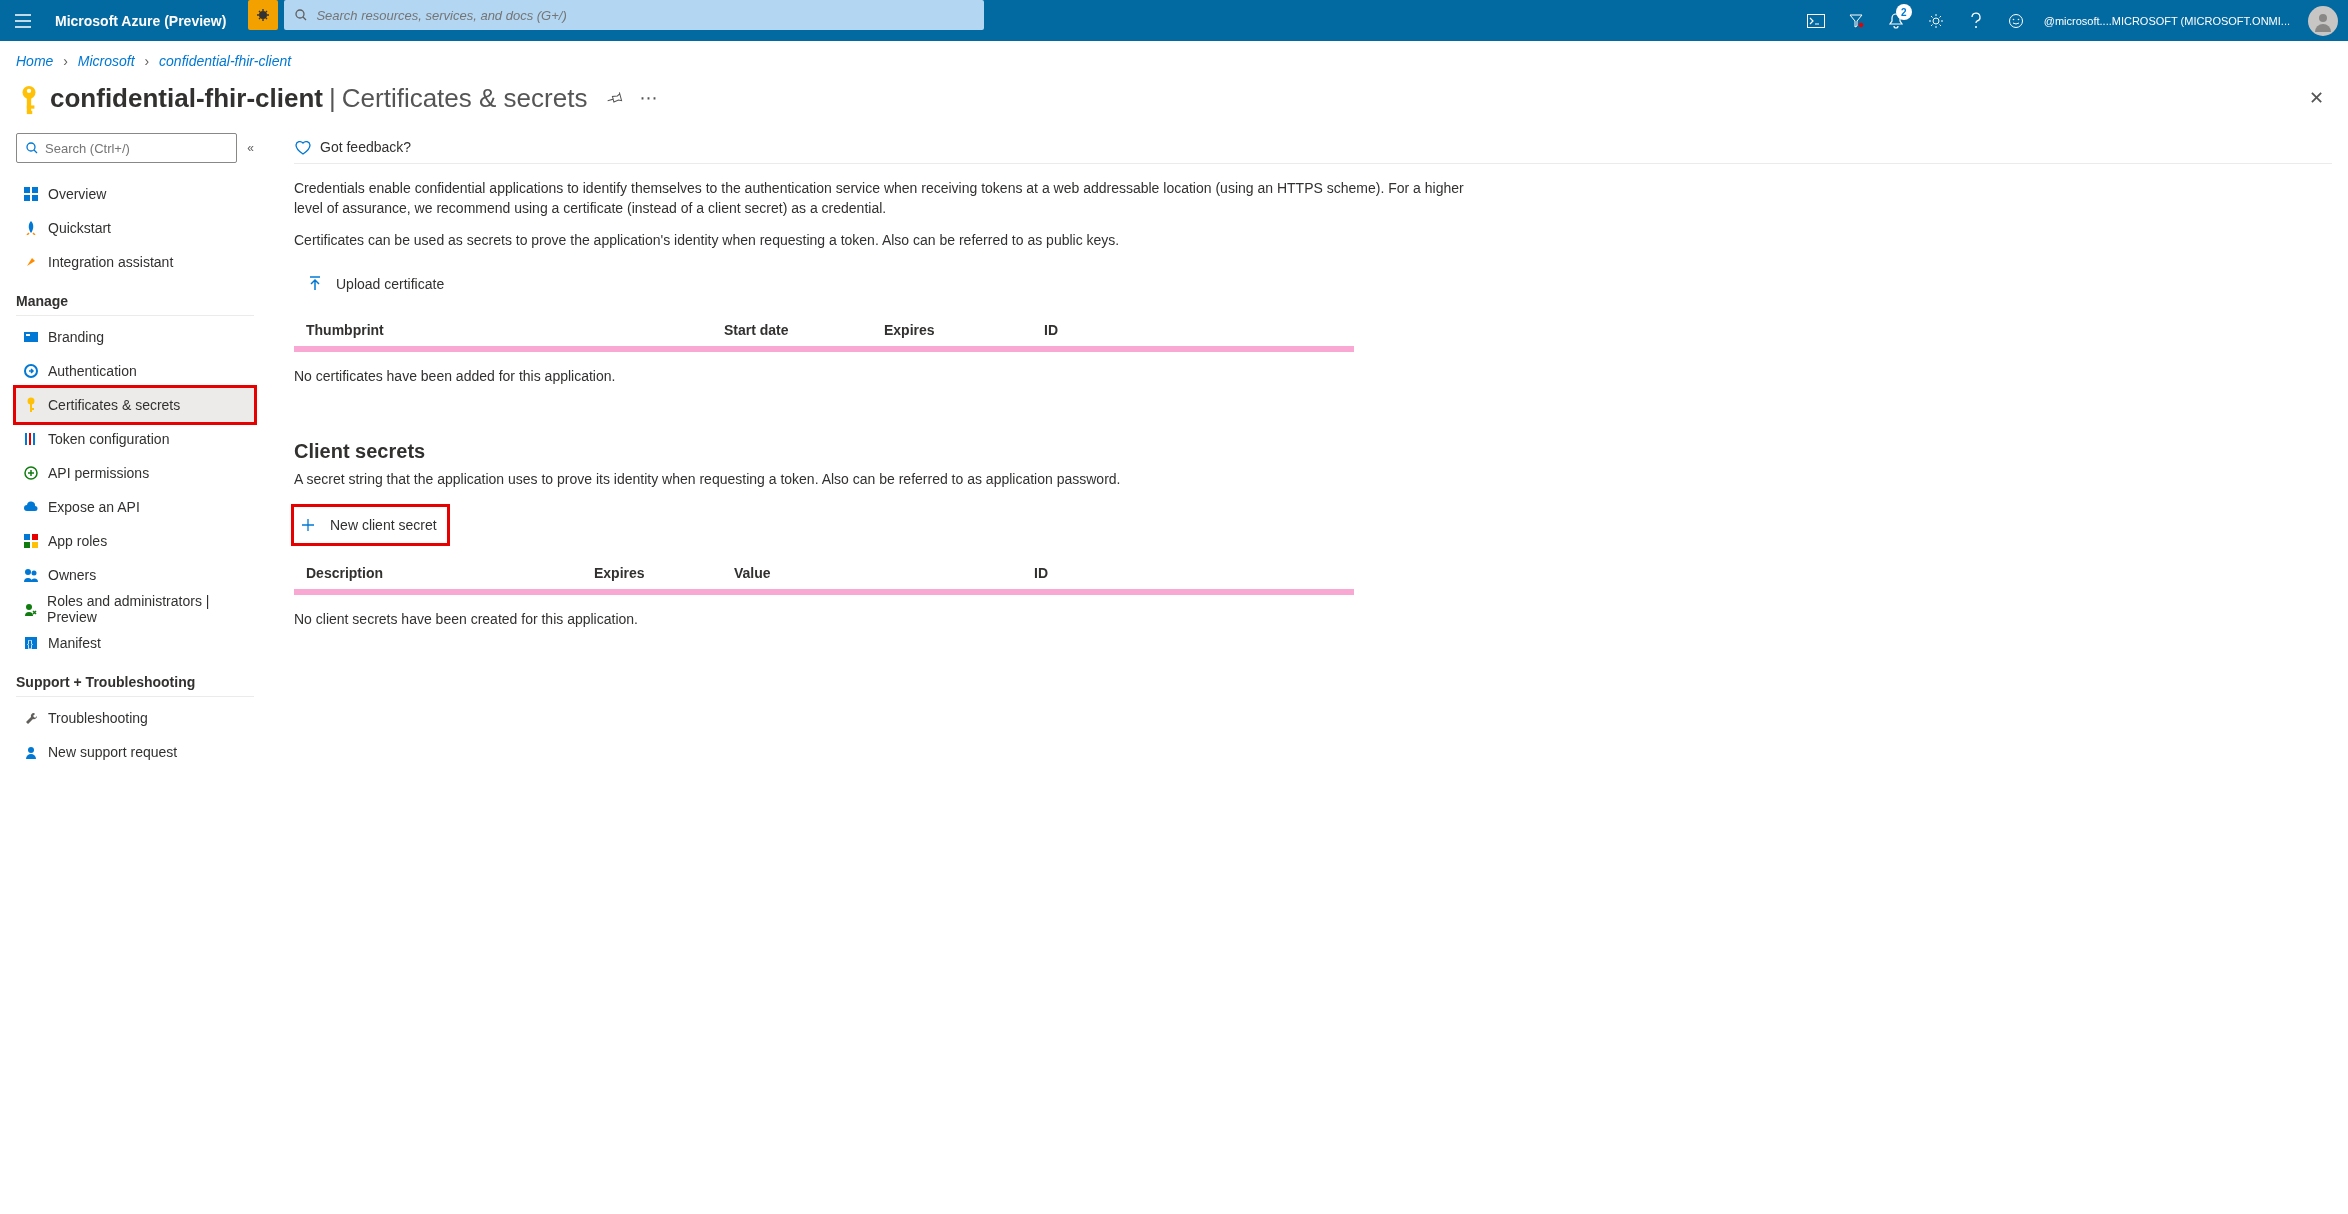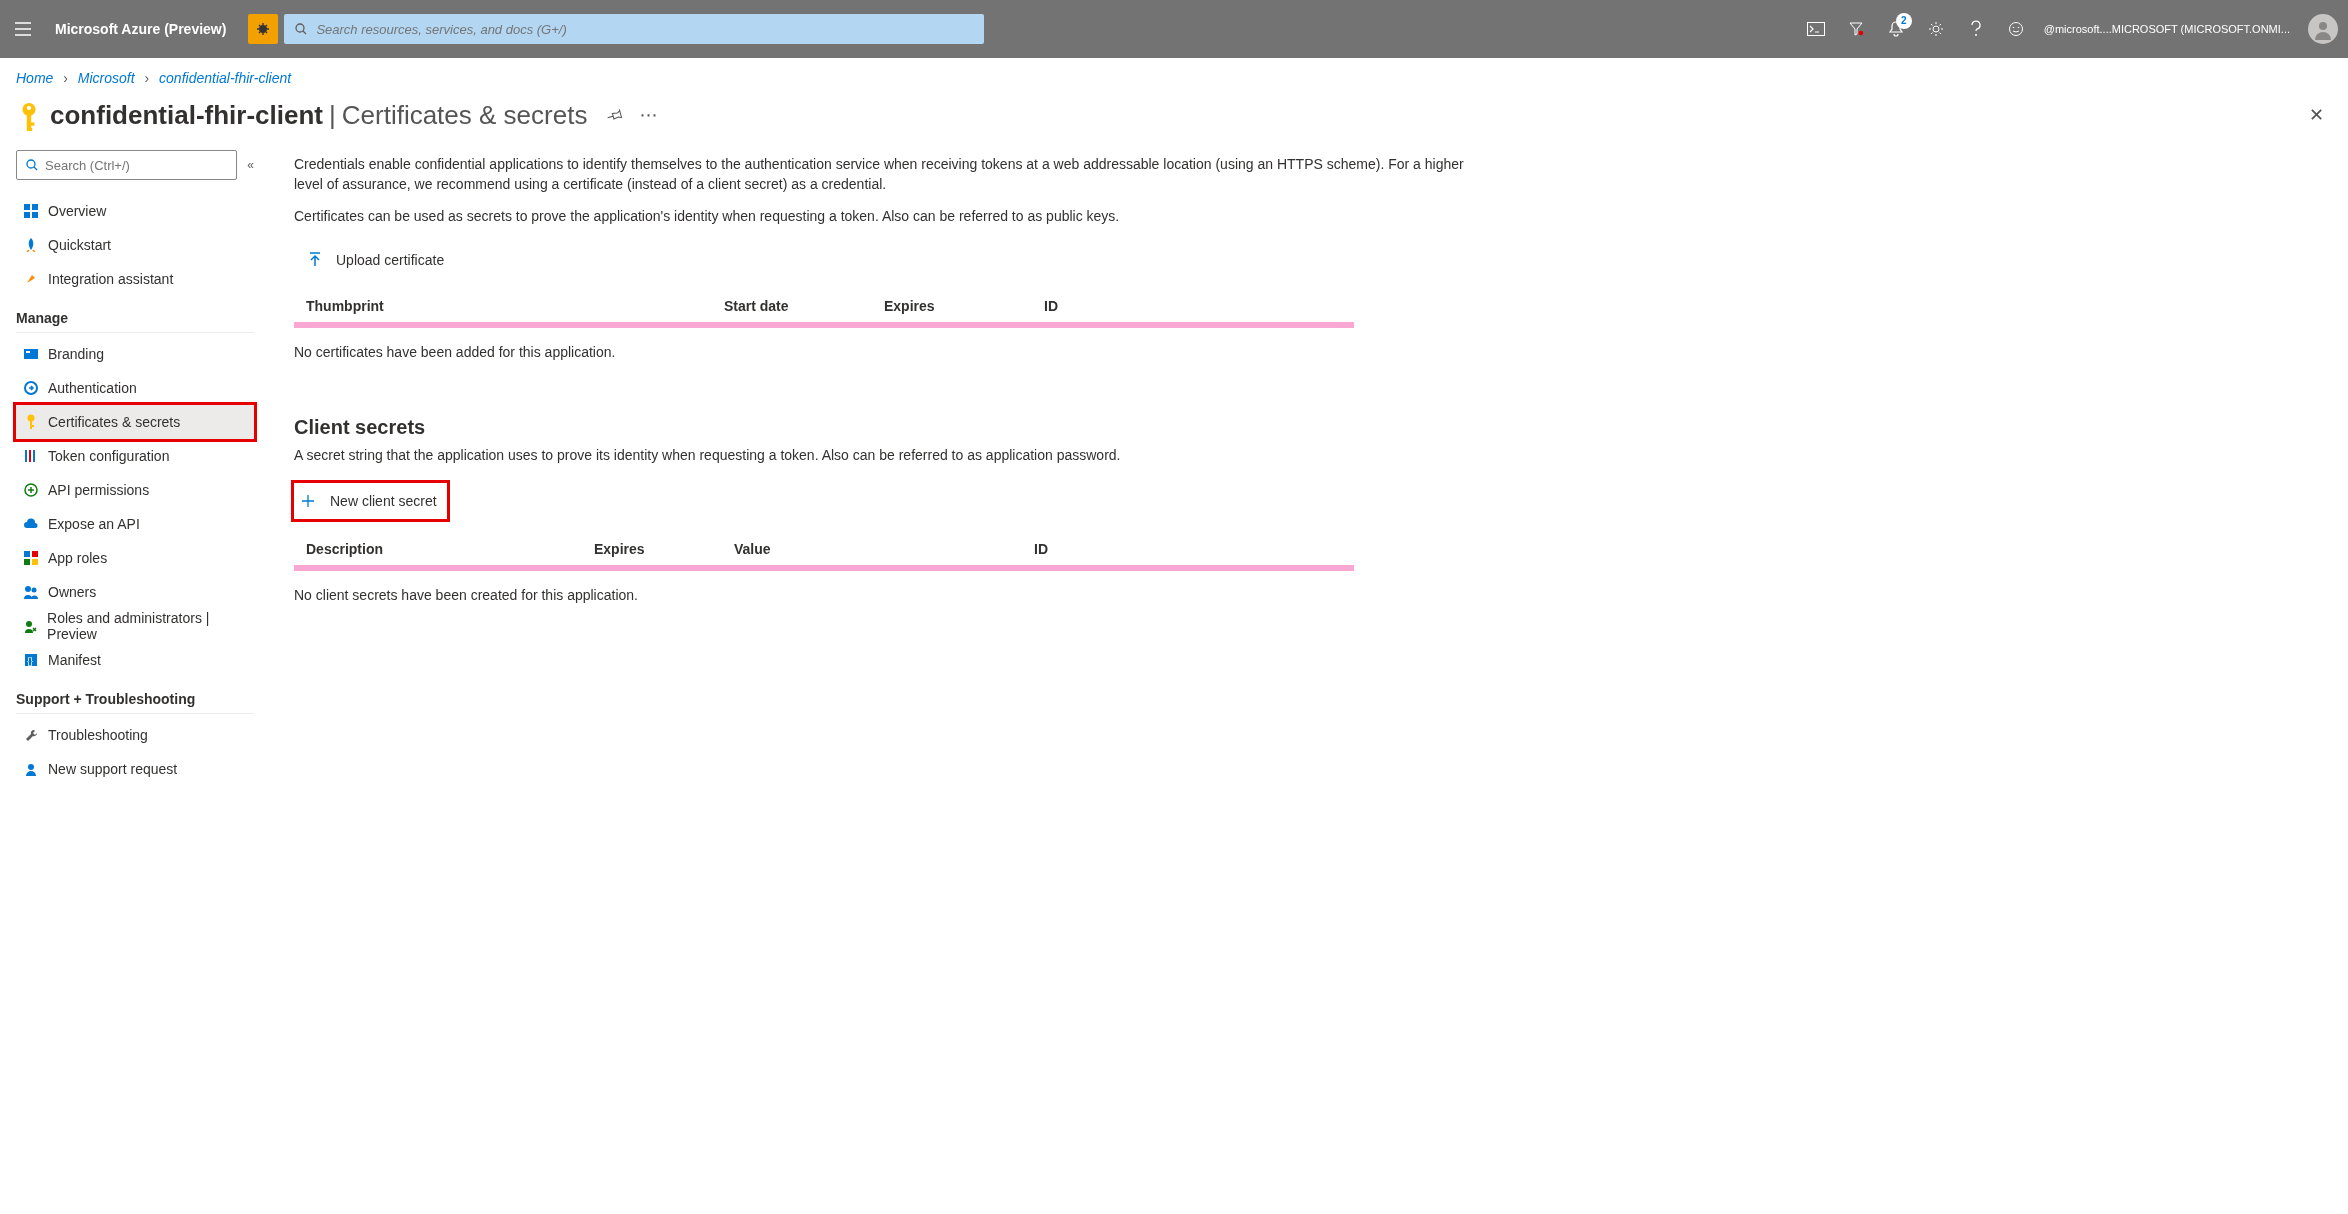--- a/index.html
+++ b/index.html
@@ -1,19 +1,19 @@
 <!DOCTYPE html>
 <html><head>
 <meta charset="utf-8">
 <style>
   * { box-sizing: border-box; margin: 0; padding: 0; }
   body { font-family: "Segoe UI", Arial, sans-serif; background: #fff; color: #323130; font-size: 14px; }
   
   
-  .topbar { display: flex; align-items: center; height: 58px; background: #737373; color: #fff; }
+  .topbar { display: flex; height: 41px; background: #0369a1; color: #fff; }
   .hamburger { width: 45px; height: 41px; display:flex; align-items:center; justify-content:center; cursor:pointer; }
   .brand-area { display:flex; align-items:center; padding: 0 18px 0 10px; height:41px; font-weight:600;}
   .bug-box { width:30px; height:30px; background:#f2a100; display:flex; align-items:center; justify-content:center; margin-left:4px; margin-right:6px; border-radius:2px;}
   .searchbar { flex:1; background:#B3D6F2; border-radius:2px; height:30px; display:flex; align-items:center; padding:0 10px; margin-right:20px; max-width:700px; }
   .searchbar input { border:none; background:transparent; flex:1; outline:none; font-size:13px; color:#605e5c; font-style:italic;}
   .topbar-icons { display:flex; align-items:center; margin-left:auto; }
   .topbar-icon { width:40px; height:41px; display:flex; align-items:center; justify-content:center; position:relative; cursor:pointer;}
   .badge { position:absolute; top:4px; right:4px; background:#fff; color:#0078d4; border-radius:50%; min-width:16px; height:16px; font-size:10px; font-weight:bold; display:flex; align-items:center; justify-content:center;}
   .acct { display:flex; flex-direction:row; align-items:flex-end; padding:0 8px; font-size:11px; line-height:14px;}
   .acct .line1 { font-weight:400;}
@@ -321,20 +321,26 @@
           <svg width="14" height="14">
             <circle cx="7" cy="5" r="3" fill="#0078d4"></circle>
             <path d="M2 14a5 5 0 0 1 10 0" fill="#0078d4"></path>
           </svg>
         </span>
         <span>New support request</span>
       </div>
   </div>
 
   <div class="main">
+    <div class="feedback">
+      <svg width="18" height="16">
+          <path d="M9 15s-7-4.5-7-9a4 4 0 0 1 7-2 4 4 0 0 1 7 2c0 4.5-7 9-7 9z" stroke="#0078d4" fill="none" stroke-width="1.3"></path>
+        </svg>
+      <span>Got feedback?</span>
+    </div>
 
     <div class="desc-text">Credentials enable confidential applications to identify themselves to the authentication service when receiving tokens at a web addressable location (using an HTTPS scheme). For a higher level of assurance, we recommend using a certificate (instead of a client secret) as a credential.</div>
 
     <div class="section-desc">Certificates can be used as secrets to prove the application's identity when requesting a token. Also can be referred to as public keys.</div>
 
     <div class="action-btn" style="margin-left:10px;">
       <svg width="14" height="16">
           <path d="M7 14V4M3 8l4-4 4 4" stroke="#0078d4" fill="none" stroke-width="1.5"></path>
           <path d="M2 1h10" stroke="#0078d4" stroke-width="1.5"></path>
         </svg>

